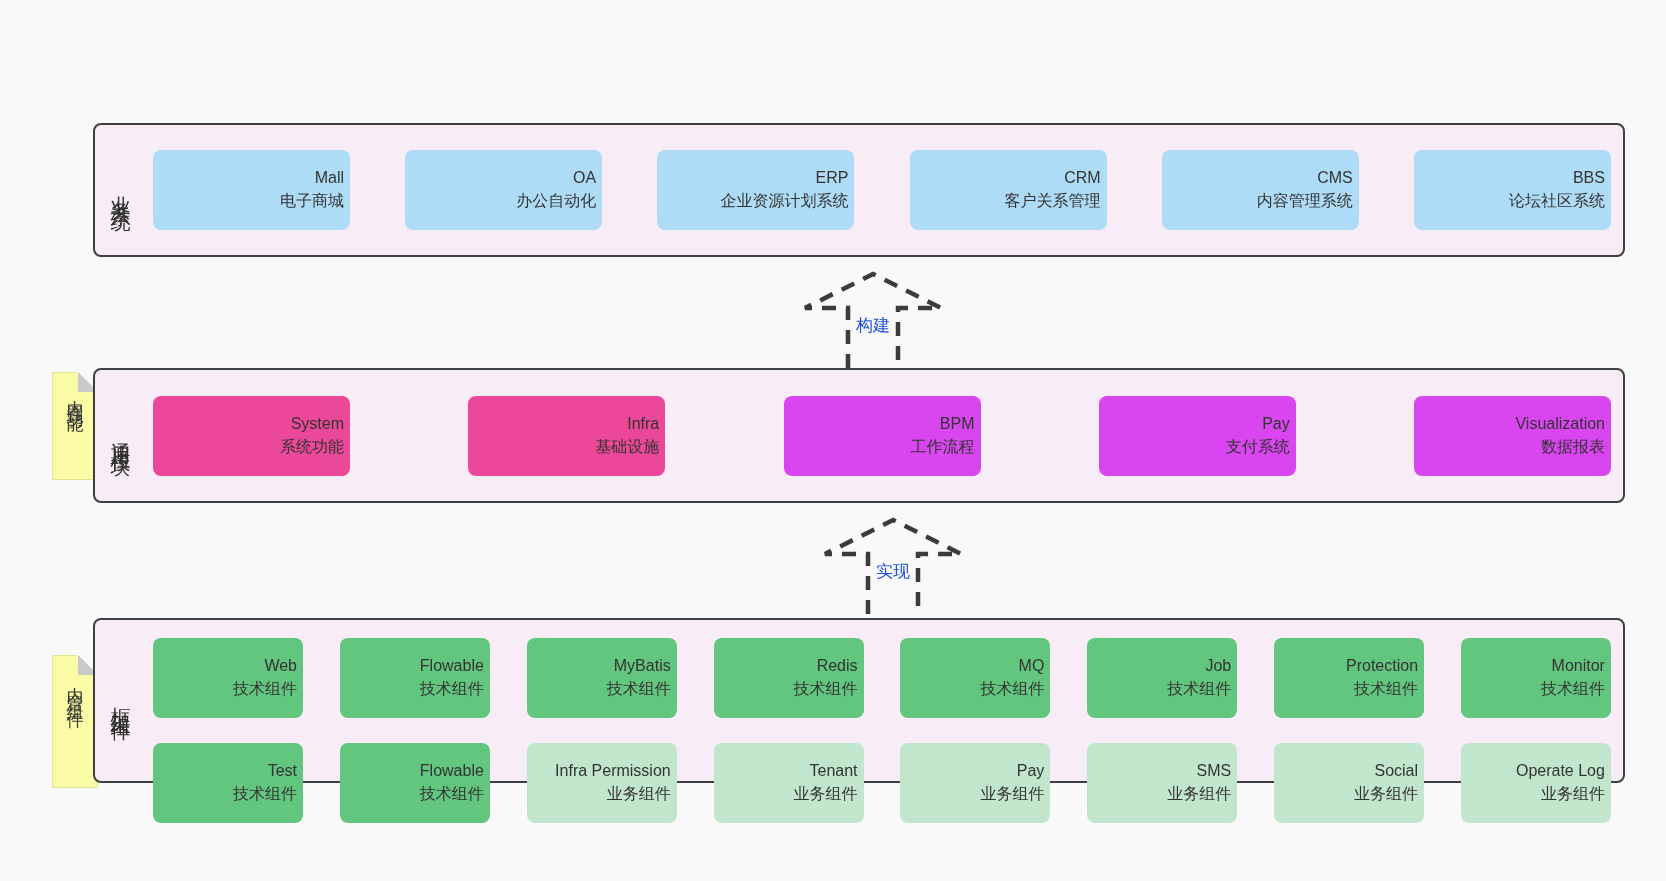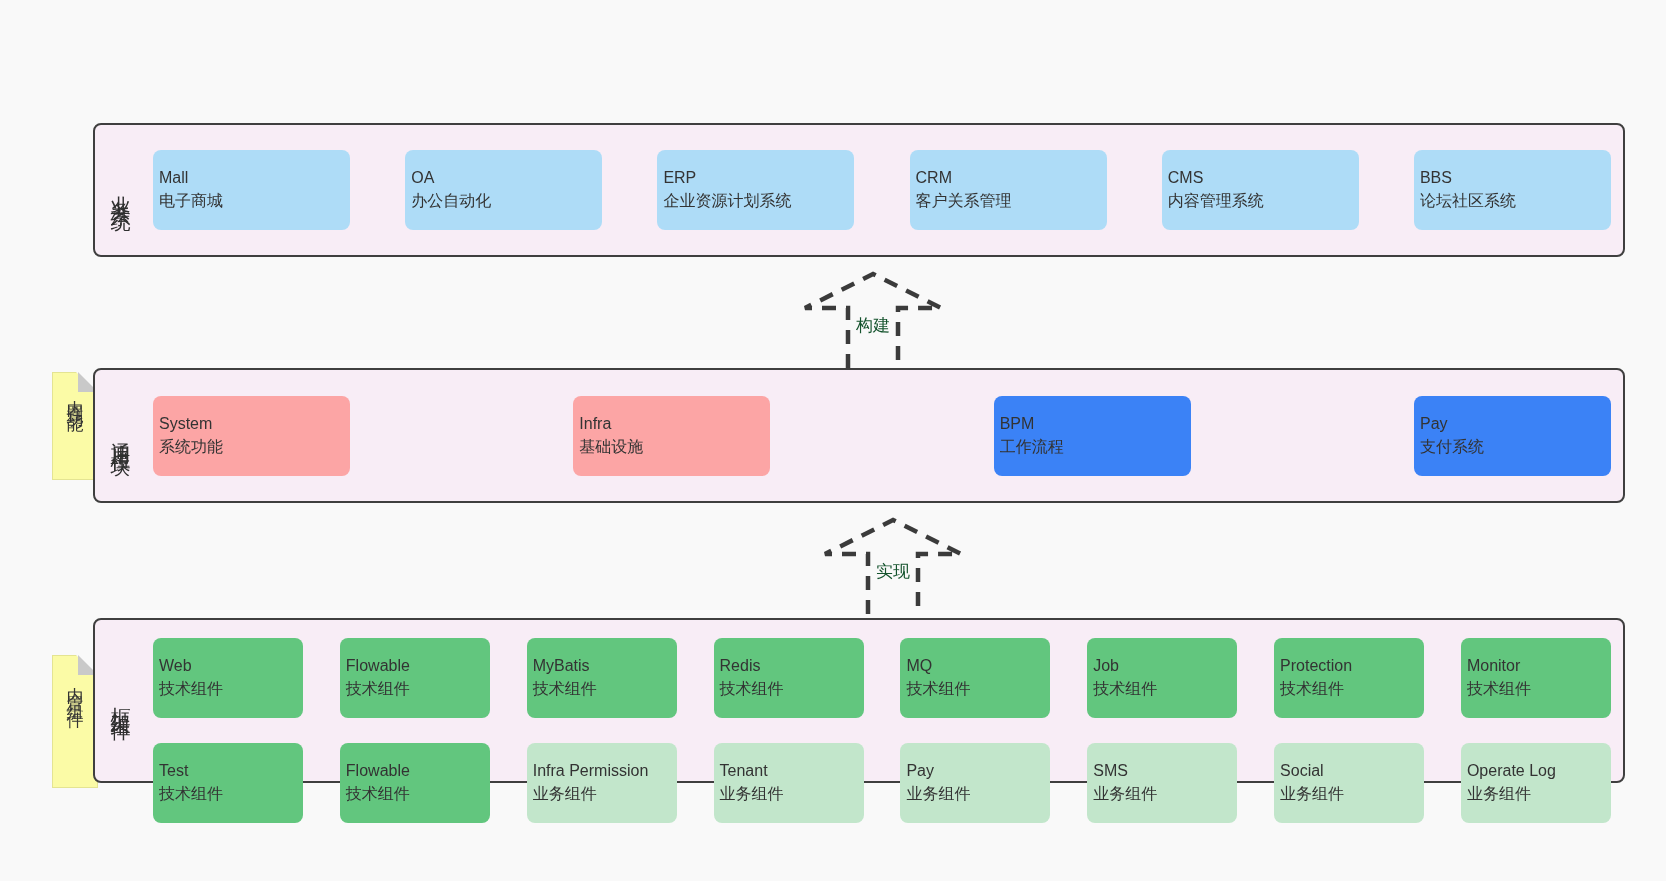--- a/index.html
+++ b/index.html
@@ -32,37 +32,37 @@
     writing-mode:vertical-rl;text-orientation:upright;
     font-size:20px;letter-spacing:5px;color:#2f2f2f;white-space:nowrap}
 
   
   .row{position:absolute;left:58px;right:12px;height:80px;display:flex;justify-content:space-between}
   #sec-business .row{top:25px}
   #sec-modules .row{top:26px}
   #sec-components .row-1{top:18px}
   #sec-components .row-2{top:123px}
 
-  .box{border-radius:8px;display:flex;flex-direction:column;align-items:flex-start;justify-content:center;
+  .box{border-radius:8px;display:flex;flex-direction:column;align-items:flex-end;justify-content:center;
     text-align:center;font-size:16px;line-height:1.42;padding:3px 6px;box-sizing:border-box;color:#333}
   .w6{width:197px}
   .w8{width:150px}
   .blue{background:#aedcf7}
-  .red{background:#fca5a5}
-  .pink{background:#3b82f6}
+  .red{background:#ec4899}
+  .pink{background:#d946ef}
   .green{background:#62c67e}
   .lgreen{background:#c2e6cb}
 
   
   .arrow{position:absolute;width:170px;height:98px;z-index:1}
   #arrow-build{left:788px;top:270px}
   #arrow-implement{left:808px;top:516px}
   .arrow svg{position:absolute;left:0;top:0}
   .arrow .lbl{position:absolute;left:50%;top:44px;transform:translateX(-50%);
-    background:#f9f9f9;font-size:17px;padding:0 3px;color:#14532d;white-space:nowrap}
+    background:#f9f9f9;font-size:17px;padding:0 3px;color:#1d4ed8;white-space:nowrap}
 </style>
 </head>
 <body>
 
 <div class="note" id="note-features">
   <span class="fold-cut"></span>
   <span class="fold"></span>
   <span class="note-text">内置功能</span>
 </div>
 
@@ -128,20 +128,24 @@
       <div>基础设施</div>
     </div>
     <div class="box w6 pink">
       <div>BPM</div>
       <div>工作流程</div>
     </div>
     <div class="box w6 pink">
       <div>Pay</div>
       <div>支付系统</div>
     </div>
+    <div class="box w6 pink">
+      <div>Visualization</div>
+      <div>数据报表</div>
+    </div>
   </div>
 </div>
 
 <div class="section" id="sec-components">
   <div class="sec-label">框架组件</div>
   <div class="row row-1">
     <div class="box w8 green">
       <div>Web</div>
       <div>技术组件</div>
     </div>

